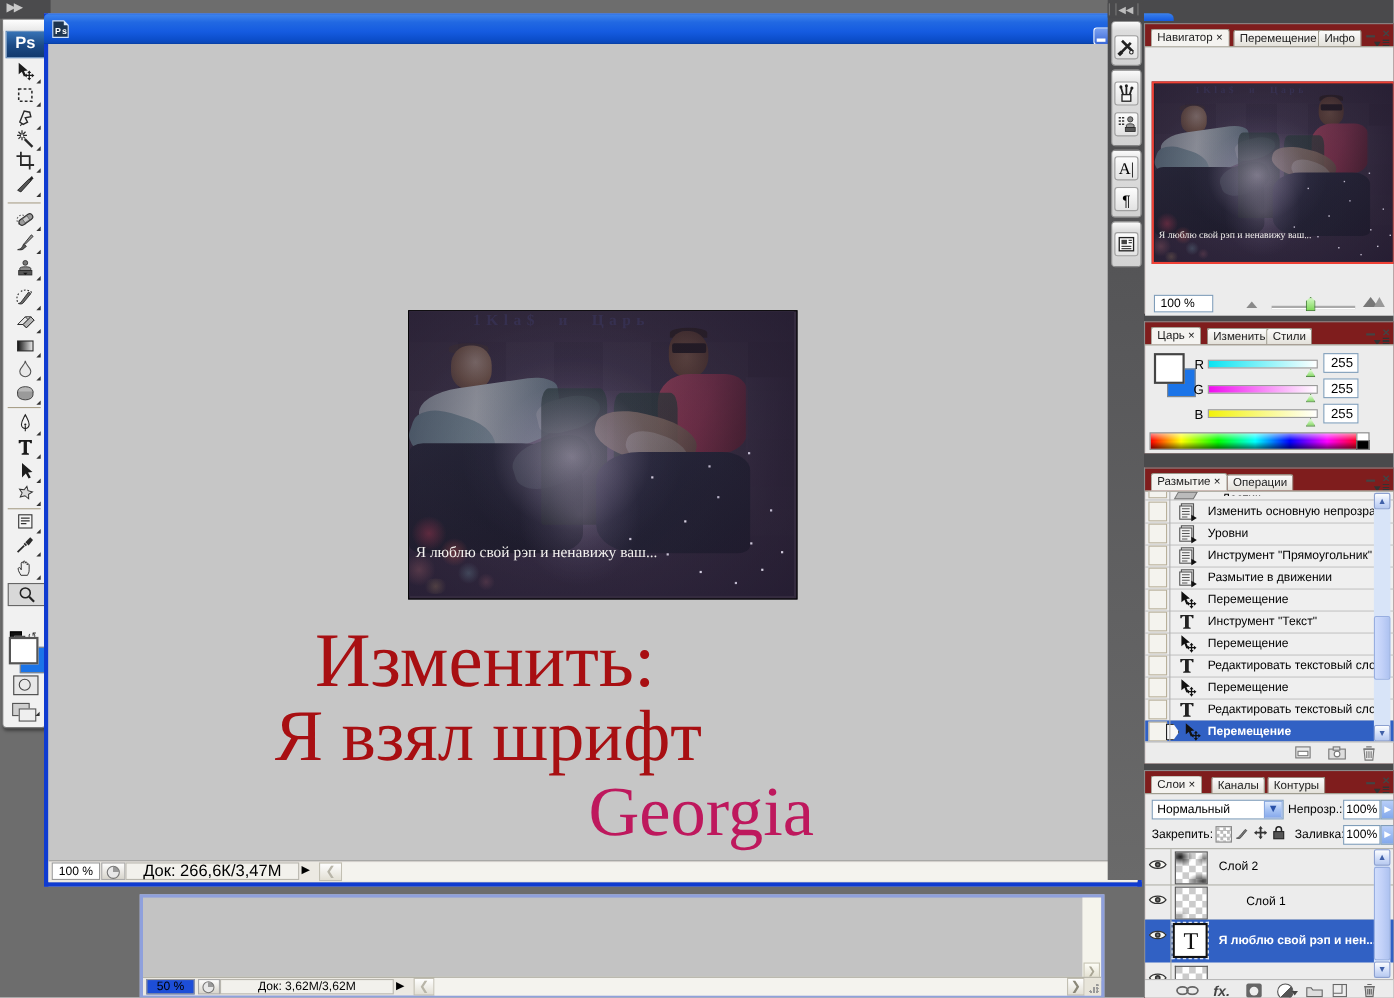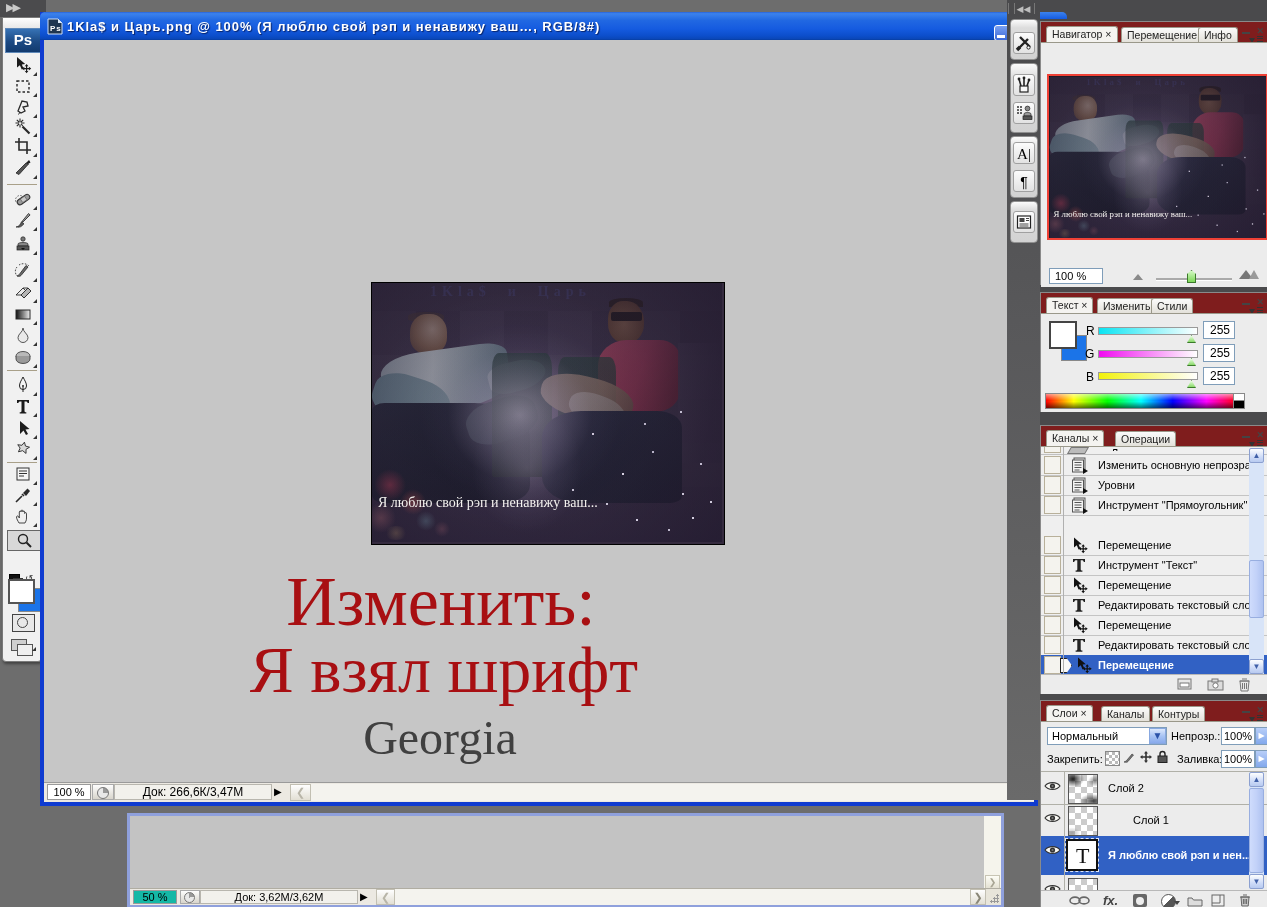--- a/index.html
+++ b/index.html
@@ -254,21 +254,20 @@
     <span class="fly" style="right:5px;bottom:10px;"></span>
   </div>
 
   <div class="win" id="win1">
     <div id="title1">
         <svg style="position:absolute;left:7px;top:6px;" width="16" height="17" viewBox="0 0 16 17">
           <path d="M1 1 h10 l4 4 v11 h-14z" fill="#1e3550" stroke="#cfe0f8" stroke-width="1"></path>
           <path d="M11 1 l4 4 h-4z" fill="#ddeaf8"></path>
           <text x="3" y="13" font-size="8" fill="#fff" font-family="Liberation Sans" font-weight="bold">Ps</text>
         </svg>
-        <span class="ttext">1Kla$ и Царь.png @ 100% (Я люблю свой рэп и ненавижу ваш…, RGB/8#)</span>
         <span style="position:absolute;left:954px;top:13px;width:16px;height:14px;background:linear-gradient(#7aa0f0,#3a68d8);border:1px solid #fff;border-radius:3px;">
           <i style="position:absolute;left:2px;bottom:2px;width:8px;height:3px;background:#fff;"></i>
         </span>
       </div>
     <div id="canvas1">
       <div class="pic" style="left:327px;top:242px;">
         <div class="in">
           <div class="abs" style="left:0;top:0;width:350px;height:259px;background:
             radial-gradient(190px 150px at 148px 128px, rgba(150,138,172,.55), rgba(90,80,115,.25) 55%, rgba(0,0,0,0) 80%),
             linear-gradient(#372e42,#342b3f 70%,#312840);"></div>
@@ -314,40 +313,40 @@
 
           <div class="abs" style="left:220px;top:150px;width:2px;height:2px;background:#cfc8da;box-shadow:30px 40px 0 #d8d2e2,60px 18px 0 #b8b2c8,90px 60px 0 #cac4d6,44px 86px 0 #d2ccdf,108px 30px 0 #c2bcd0,14px 70px 0 #c8c2d4,76px 96px 0 #beb8cc,100px 84px 0 #d5cfe0,-20px 56px 0 #c5bfd2,52px -10px 0 #bab4c8,118px 68px 0 #cfc9db,88px -22px 0 #c2bcd0;"></div>
 
           <div class="abs" style="left:58px;top:1px;width:240px;height:16px;color:#42427a;opacity:.32;font-family:'Liberation Serif',serif;font-size:14px;font-weight:bold;letter-spacing:5px;">1Kla$&nbsp;&nbsp;и&nbsp;&nbsp;Царь</div>
 
           <div class="abs" style="left:6px;top:212px;width:340px;color:#f4f2ef;font-family:'Liberation Serif',serif;font-size:14px;white-space:nowrap;">Я люблю свой рэп и ненавижу ваш...</div>
         </div>
       </div>
       <div class="bigtext" style="left:97px;top:527px;font-size:70px;">Изменить:</div>
       <div class="bigtext" style="left:100px;top:595px;font-size:66px;">Я взял шрифт</div>
-      <div class="bigtext" style="left:96px;top:663px;font-size:48px;color:#404040;">Georgia</div>
+      <div class="bigtext" style="left:96px;top:663px;font-size:64px;color:#be185d;text-align:right;">Georgia</div>
     </div>
     <div id="status1">
       <div class="abs" style="left:3px;top:1px;width:44px;height:16px;background:#fff;border:1px solid #9a9a9a;box-sizing:border-box;text-align:center;line-height:14px;font-size:11px;">100 %</div>
       <div class="abs" style="left:48px;top:1px;width:22px;height:16px;background:linear-gradient(#fdfdfd,#d8d5cc);border:1px solid #aaa;box-sizing:border-box;">
           <span style="position:absolute;left:4px;top:2px;width:10px;height:10px;border:1px solid #777;border-radius:50%;background:conic-gradient(#999 0 90deg,#e8e8e8 90deg 360deg);"></span>
         </div>
-      <div class="abs" style="left:70px;top:1px;width:158px;height:16px;background:#f2f1ec;border:1px solid #b8b6ae;box-sizing:border-box;text-align:center;line-height:14px;font-size:12px;">Док: 266,6К/3,47М</div>
+      <div class="abs" style="left:70px;top:1px;width:158px;height:16px;background:#f2f1ec;border:1px solid #b8b6ae;box-sizing:border-box;text-align:center;line-height:14px;font-size:15px;">Док: 266,6К/3,47М</div>
       <div class="abs" style="left:230px;top:2px;width:13px;height:14px;font-size:10px;line-height:14px;">▶</div>
       <div class="abs" style="left:246px;top:1px;width:21px;height:17px;background:linear-gradient(#fefefe,#e2dfd4);border:1px solid #c2bfb2;box-sizing:border-box;color:#b8b5a8;text-align:center;line-height:15px;">❮</div>
       <div class="abs" style="left:267px;top:1px;width:723px;height:17px;background:#f4f3ee;"></div>
     </div>
   </div>
 
   <div class="win" id="win2" style="left:127px;top:813px;width:877px;height:94px;border:3px solid #8fa0dc;background:#c3c3c3;">
     <div class="abs" style="left:854px;top:0;width:17px;height:76px;background:#f5f4ec;">
       <div class="abs" style="left:1px;top:59px;width:15px;height:15px;background:linear-gradient(#fdfdf6,#e2dfd0);border:1px solid #c8c5b4;box-sizing:border-box;color:#a8a594;font-size:9px;text-align:center;line-height:13px;">❯</div>
     </div>
     <div class="abs" style="left:0;top:72px;width:871px;height:16px;background:#ece9e2;border-top:1px solid #b0ada2;">
-      <div class="abs" style="left:3px;top:1px;width:44px;height:14px;background:#14b8a6;border:1px solid #9a9a9a;box-sizing:border-box;text-align:center;line-height:12px;">50 %</div>
+      <div class="abs" style="left:3px;top:1px;width:44px;height:14px;background:#1d4ed8;border:1px solid #9a9a9a;box-sizing:border-box;text-align:center;line-height:12px;">50 %</div>
       <div class="abs" style="left:50px;top:1px;width:20px;height:14px;background:linear-gradient(#fdfdfd,#d8d5cc);border:1px solid #aaa;box-sizing:border-box;">
           <span style="position:absolute;left:3px;top:1px;width:9px;height:9px;border:1px solid #777;border-radius:50%;background:conic-gradient(#999 0 90deg,#e8e8e8 90deg 360deg);"></span>
         </div>
       <div class="abs" style="left:70px;top:1px;width:158px;height:14px;background:#f2f1ec;border:1px solid #b8b6ae;box-sizing:border-box;text-align:center;line-height:12px;">Док: 3,62М/3,62М</div>
       <div class="abs" style="left:230px;top:1px;width:13px;height:13px;font-size:10px;line-height:13px;">▶</div>
       <div class="abs" style="left:246px;top:0px;width:19px;height:16px;background:linear-gradient(#fefefe,#e2dfd4);border:1px solid #c2bfb2;box-sizing:border-box;color:#b8b5a8;text-align:center;line-height:14px;">❮</div>
       <div class="abs" style="left:265px;top:0px;width:575px;height:16px;background:#f4f3ee;"></div>
       <div class="abs" style="left:840px;top:0px;width:16px;height:16px;background:linear-gradient(#fefefe,#e2dfd4);border:1px solid #c2bfb2;box-sizing:border-box;color:#8a8778;text-align:center;line-height:14px;">❯</div>
       <div class="abs" style="left:856px;top:0px;width:15px;height:16px;background:#e8e5da;">
         <span style="position:absolute;right:2px;bottom:2px;width:9px;height:9px;background:
@@ -478,21 +477,21 @@
         <div class="abs" style="left:92px;top:231px;width:0;height:0;border-left:5px solid transparent;border-right:5px solid transparent;border-bottom:6px solid #8a8a8a;"></div>
         <div class="abs" style="left:115px;top:235px;width:76px;height:2px;background:#aaa;border-bottom:1px solid #fff;"></div>
         <div class="abs" style="left:146px;top:227px;width:9px;height:13px;background:linear-gradient(#d2f8c2,#7ed858);border:1px solid #3a7a2a;box-sizing:border-box;clip-path:polygon(50% 0,100% 30%,100% 100%,0 100%,0 30%);"></div>
         <div class="abs" style="left:198px;top:227px;width:0;height:0;border-left:7px solid transparent;border-right:7px solid transparent;border-bottom:9px solid #777;"></div>
         <div class="abs" style="left:208px;top:227px;width:0;height:0;border-left:5px solid transparent;border-right:5px solid transparent;border-bottom:9px solid #999;"></div>
       </div>
     </div>
 
     <div class="pgroup" style="top:292px;height:120px;">
       <div class="minx" style="top:4px;"></div>
-      <div class="ptab on" style="left:5px;">Текст ×</div>
+      <div class="ptab on" style="left:5px;">Царь ×</div>
       <div class="ptab" style="left:56px;">Изменить</div>
       <div class="ptab" style="left:110px;">Стили</div>
       <div class="flyic" style="top:14px;"></div>
       <div class="abs" style="left:0;top:20px;width:227px;height:98px;background:#ececec;border-top:1px solid #9a988a;">
         <div class="abs" style="left:20px;top:21px;width:24px;height:24px;background:#1b74e8;border:1px solid #888;"></div>
         <div class="abs" style="left:8px;top:7px;width:24px;height:24px;background:#fff;border:2px solid #444;"></div>
         <div class="abs" style="left:45px;top:10px;font-size:12px;">R</div>
         <div class="abs" style="left:57px;top:13px;width:100px;height:8px;border:1px solid #9a9a9a;box-sizing:border-box;background:linear-gradient(90deg,#0ae4f2,#fff);"></div>
         <div class="abs" style="left:146px;top:21px;width:9px;height:8px;background:linear-gradient(#e8ffe0,#88d868);border:1px solid #3a7a2a;box-sizing:border-box;clip-path:polygon(50% 0,100% 100%,0 100%);"></div>
         <div class="abs" style="left:162px;top:7px;width:32px;height:18px;background:#fff;border:1px solid #7f9db9;box-sizing:border-box;font-size:12px;line-height:16px;padding-left:6px;">255</div>
@@ -505,21 +504,21 @@
         <div class="abs" style="left:146px;top:66px;width:9px;height:8px;background:linear-gradient(#e8ffe0,#88d868);border:1px solid #3a7a2a;box-sizing:border-box;clip-path:polygon(50% 0,100% 100%,0 100%);"></div>
         <div class="abs" style="left:162px;top:53px;width:32px;height:18px;background:#fff;border:1px solid #7f9db9;box-sizing:border-box;font-size:12px;line-height:16px;padding-left:6px;">255</div>
         <div class="abs" style="left:4px;top:79px;width:200px;height:16px;border:1px solid #888;box-sizing:border-box;background:linear-gradient(rgba(255,255,255,.55),rgba(255,255,255,0) 45%,rgba(0,0,0,0) 55%,rgba(0,0,0,.55)),linear-gradient(90deg,#f00,#ff0 14%,#0f0 31%,#0ff 48%,#00f 64%,#f0f 81%,#f00 97%);"></div>
         <div class="abs" style="left:192px;top:79px;width:12px;height:8px;background:#fff;border:1px solid #888;box-sizing:border-box;"></div>
         <div class="abs" style="left:192px;top:86px;width:12px;height:9px;background:#000;border:1px solid #888;box-sizing:border-box;"></div>
       </div>
     </div>
 
     <div class="pgroup" style="top:425px;height:269px;">
       <div class="minx" style="top:4px;"></div>
-      <div class="ptab on" style="left:5px;">Каналы ×</div>
+      <div class="ptab on" style="left:5px;">Размытие ×</div>
       <div class="ptab" style="left:74px;">Операции</div>
       <div class="flyic" style="top:14px;"></div>
       <div class="abs" id="histlist" style="left:0;top:20px;width:227px;height:228px;background:#efefef;border-top:1px solid #9a988a;overflow:hidden;">
         <div class="abs" style="left:22px;top:0;width:1px;height:228px;background:#b0b0b0;z-index:4;"></div>
 
         <div class="abs" style="left:28px;top:0px;width:16px;height:5px;background:#bbb;border:1px solid #777;transform:skewX(-30deg);"></div>
         <div class="hcheck" style="top:-12px;height:16px;"></div>
         <div class="abs" style="left:0;top:7px;width:227px;height:1px;background:#c0c0c0;"></div>
         <div class="abs" style="left:70px;top:0px;width:60px;height:4px;overflow:hidden;font-size:11px;">Ластик</div>
       <div class="abs" style="left: 0px; top: 8px; width: 227px; height: 20px; border-bottom: 1px solid rgb(196, 196, 196);">
@@ -544,20 +543,30 @@
           </div>
           <div class="abs" style="left: 0px; top: 48px; width: 227px; height: 20px; border-bottom: 1px solid rgb(196, 196, 196);">
             <div class="hcheck" style="top:1px;"></div>
             <span class="licon" style="left:30px;"><svg width="20" height="17" viewBox="0 0 20 17">
                 <rect x="3" y="1" width="11" height="12" fill="#e8e8e8" stroke="#555"></rect>
                 <rect x="1.5" y="3" width="11" height="12" fill="#f2f2f2" stroke="#555"></rect>
                 <path d="M3.5 5.5 h7 M3.5 8 h7 M3.5 10.5 h7 M3.5 13 h5" stroke="#555"></path>
                 <path d="M12 11 l5 3 -5 3z" fill="#111"></path>
               </svg></span>
             <span style="position:absolute;left:57px;top:4px;font-size:11px;white-space:nowrap;">Инструмент "Прямоугольник"</span>
+          </div>
+          <div class="abs" style="left: 0px; top: 68px; width: 227px; height: 20px; border-bottom: 1px solid rgb(196, 196, 196);">
+            <div class="hcheck" style="top:1px;"></div>
+            <span class="licon" style="left:30px;"><svg width="20" height="17" viewBox="0 0 20 17">
+                <rect x="3" y="1" width="11" height="12" fill="#e8e8e8" stroke="#555"></rect>
+                <rect x="1.5" y="3" width="11" height="12" fill="#f2f2f2" stroke="#555"></rect>
+                <path d="M3.5 5.5 h7 M3.5 8 h7 M3.5 10.5 h7 M3.5 13 h5" stroke="#555"></path>
+                <path d="M12 11 l5 3 -5 3z" fill="#111"></path>
+              </svg></span>
+            <span style="position:absolute;left:57px;top:4px;font-size:11px;white-space:nowrap;">Размытие в движении</span>
           </div>
           <div class="abs" style="left: 0px; top: 88px; width: 227px; height: 20px; border-bottom: 1px solid rgb(196, 196, 196);">
             <div class="hcheck" style="top:1px;"></div>
             <span class="licon" style="left:30px;"><svg width="18" height="17" viewBox="0 0 18 17">
                 <path d="M3 0.5 L3 10.5 L5.8 8.3 L7.5 12.5 L9.4 11.6 L7.6 7.6 L10.8 7.2 Z" fill="#111"></path>
                 <g transform="translate(12.2,11.8)">
                   <path d="M0-4.5 L1.8-2.2 H0.6 V-0.6 H2.2 V-1.8 L4.5 0 L2.2 1.8 V0.6 H0.6 V2.2 H1.8 L0 4.5 L-1.8 2.2 H-0.6 V0.6 H-2.2 V1.8 L-4.5 0 L-2.2-1.8 V-0.6 H-0.6 V-2.2 H-1.8 Z" fill="#111"></path>
                 </g>
               </svg></span>
             <span style="position:absolute;left:57px;top:4px;font-size:11px;white-space:nowrap;">Перемещение</span>

